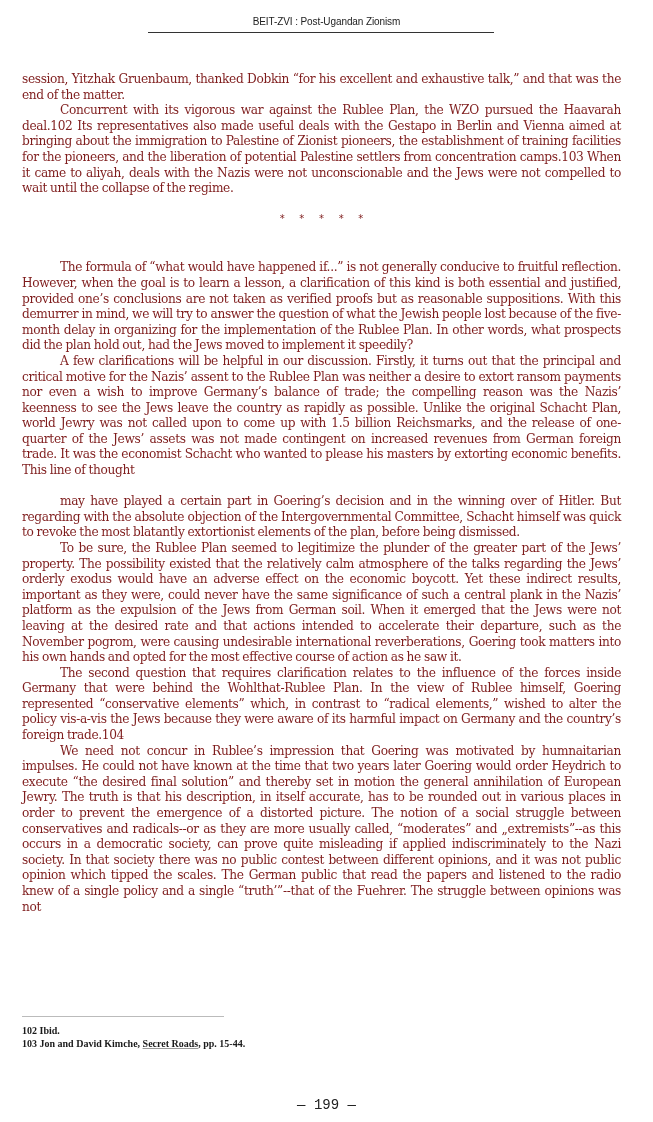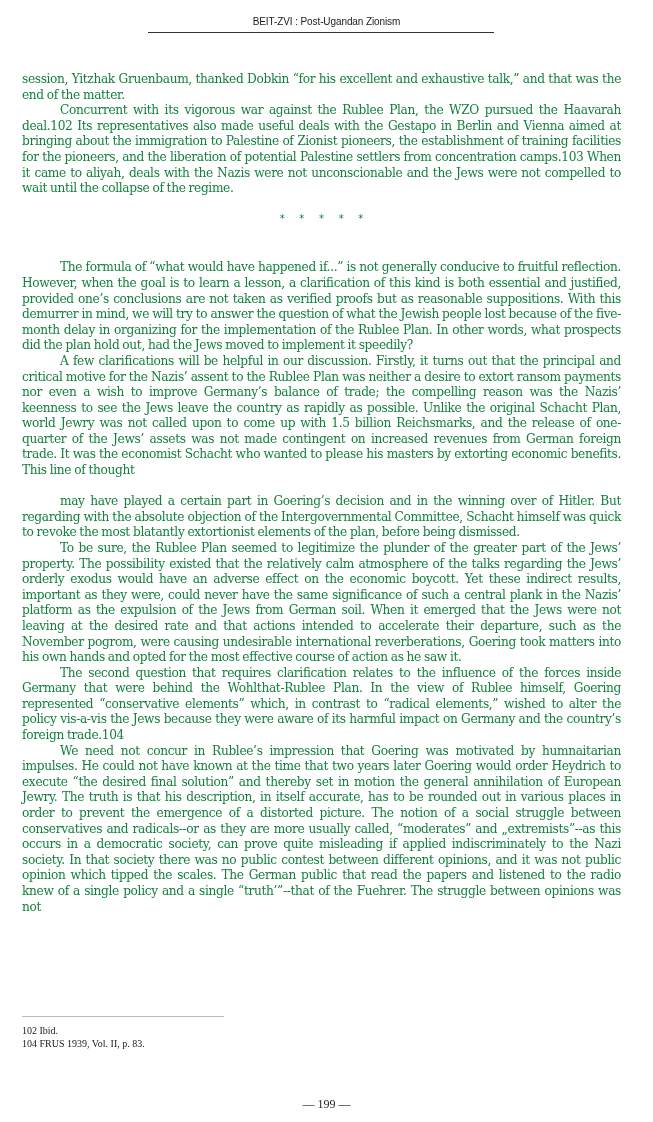--- a/index.html
+++ b/index.html
@@ -10,44 +10,44 @@
       font-family: "Liberation Sans", sans-serif; font-size: 10px; color: #222;
       letter-spacing: -0.1px;
     }
     .head-rule {
       position: absolute; left: 148px; top: 32px; width: 346px; height: 0;
       border-top: 1px solid #333;
     }
     .body-text {
       position: absolute; left: 22px; top: 72px; width: 599px;
       font-family: "DejaVu Serif", serif; font-size: 12.2px; line-height: 15.6px;
-      color: #15803d; letter-spacing: -0.35px; word-spacing: -0.5px;
+      color: #7f1d1d; letter-spacing: -0.35px; word-spacing: -0.5px;
     }
     .body-text p { margin: 0; text-align: justify; text-align-last: left; }
     .body-text p.indent { text-indent: 38px; }
     .body-text p.continues { text-align-last: justify; }
     .sep {
       text-align: center; font-family: "DejaVu Sans", sans-serif; font-size: 10px;
       margin: 14px 0 34px 0; letter-spacing: 6px; padding-left: 6px;
     }
     .gap { height: 15.5px; }
     .it { }
     .footnote-rule {
       position: absolute; left: 22px; top: 1016px; width: 202px; height: 0;
       border-top: 1px solid #bbb;
     }
     .footnotes {
       position: absolute; left: 22px; top: 1025px; width: 500px;
       font-family: "Liberation Serif", serif; font-size: 10px; line-height: 12.5px; color: #1a1a1a;
     }
-    .footnotes div { white-space: nowrap; }
+    .footnotes div { white-space: nowrap; font-weight: bold; }
     .u { text-decoration: underline; text-decoration-color: #999; }
     .folio {
       position: absolute; left: 0; top: 1097px; width: 653px; text-align: center;
-      font-family: Liberation Serif, serif; font-size: 12px; color: #222;
+      font-family: Liberation Mono, monospace; font-size: 14px; color: #222;
     }
   </style>
 </head>
 <body>
 
 <div class="page">
 
   <div class="running-head">BEIT-ZVI : Post-Ugandan Zionism</div>
   <div class="head-rule"></div>
 
@@ -64,17 +64,17 @@
 
     <p class="indent">may have played a certain part in Goering’s decision and in the winning over of Hitler. But regarding with the absolute objection of the Intergovernmental Committee, Schacht himself was quick to revoke the most blatantly extortionist elements of the plan, before being dismissed.</p>
     <p class="indent">To be sure, the Rublee Plan seemed to legitimize the plunder of the greater part of the Jews’ property. The possibility existed that the relatively calm atmosphere of the talks regarding the Jews’ orderly exodus would have an adverse effect on the economic boycott. Yet these indirect results, important as they were, could never have the same significance of such a central plank in the Nazis’ platform as the expulsion of the Jews from German soil. When it emerged that the Jews were not leaving at the desired rate and that actions intended to accelerate their departure, such as the November pogrom, were causing undesirable international reverberations, Goering took matters into his own hands and opted for the most effective course of action as he saw it.</p>
     <p class="indent">The second question that requires clarification relates to the influence of the forces inside Germany that were behind the Wohlthat-Rublee Plan. In the view of Rublee himself, Goering represented “conservative elements” which, in contrast to “radical elements,” wished to alter the policy vis-a-vis the Jews because they were aware of its harmful impact on Germany and the country’s foreign trade.104</p>
     <p class="indent continues"><span>We need not concur in Rublee’s impression that Goering was motivated by humnaitarian impulses. He could not have known at the time that two years later Goering would order Heydrich to execute “the desired final solution” and thereby set in motion the general annihilation of European Jewry. The truth is that his description, in itself accurate, has to be rounded out in various places in order to prevent the emergence of a distorted picture. The notion of a social struggle between conservatives and radicals--or as they are more usually called, “moderates” and „extremists”--as this occurs in a democratic society, can prove quite misleading if applied indiscriminately to the Nazi society. In that society there was no </span><span class="it">public</span><span> contest between different opinions, and it was not public opinion which tipped the scales. The German public that read the papers and listened to the radio knew of a single policy and a single “truth’”--that of the Fuehrer. The struggle between opinions was not</span></p>
   </div>
 
   <div class="footnote-rule"></div>
   <div class="footnotes">
     <div>102 Ibid.</div>
-    <div>104 FRUS 1939, Vol. II, p. 83.</div>
+    <div><span>103 Jon and David Kimche, </span><span class="u">Secret Roads</span><span>, pp. 15-44.</span></div>
   </div>
 
   <div class="folio">—   199   —</div>
 </div>
 
 </body></html>

